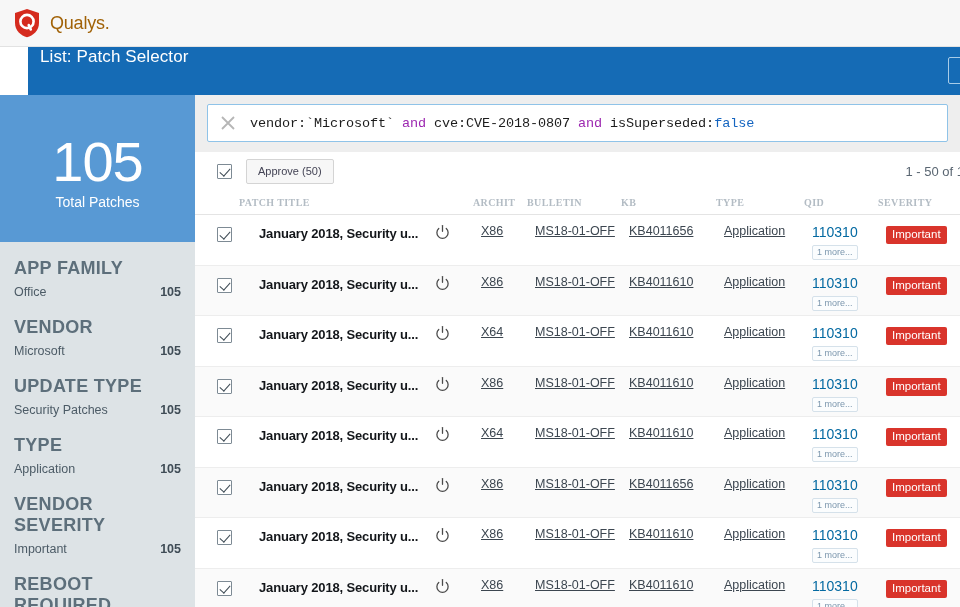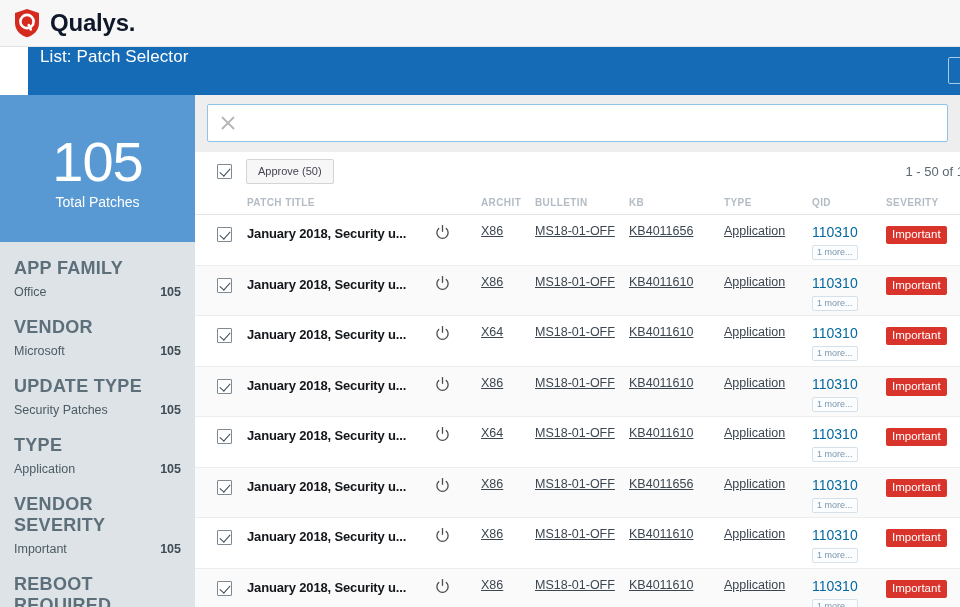--- a/index.html
+++ b/index.html
@@ -18,24 +18,24 @@
     height: 47px;
     background: #f7f7f7;
     border-bottom: 1px solid #e2e2e2;
     display: flex;
     align-items: center;
     padding-left: 13px;
   }
   .logo-wrap { display: flex; align-items: center; gap: 9px; }
   .logo-mark { width: 28px; height: 30px; display: block; }
   .logo-text {
-    font-size: 24px;
-    color: #0f172a;
+    font-size: 18px;
+    color: #a16207;
     letter-spacing: -0.2px;
-    font-weight: 700;
+    font-weight: 400;
   }
 
   
   .titlebar {
     height: 48px;
     background: #156bb5;
     display: flex;
     align-items: flex-start;
     justify-content: space-between;
     padding: 0 0 0 12px;
@@ -199,21 +199,22 @@
     white-space: nowrap;
   }
 
   
   .tbl { width: 100%; }
   .thead {
     display: flex;
     align-items: center;
     height: 25px;
     border-bottom: 1px solid #e4e4e4;
-    padding-left: 22px;
+    padding-left: 14px;
+    font-family: Liberation Serif, serif;
   }
   .thead .th {
     font-size: 10px;
     color: #b3bcc4;
     letter-spacing: 0.4px;
     font-weight: 700;
     text-transform: uppercase;
     font-stretch: condensed;
   }
   .row {
@@ -237,20 +238,21 @@
   .c-type    { width: 88px; flex: 0 0 88px; }
   .c-qid     { width: 74px; flex: 0 0 74px; }
   .c-sev     { width: 80px; flex: 0 0 80px; }
 
   .patch-title {
     font-size: 13px;
     font-weight: 700;
     color: #13161a;
     white-space: nowrap;
     letter-spacing: -0.15px;
+    margin-left: 12px;
   }
   .cell-txt {
     font-size: 12.5px;
     color: #3c4650;
     white-space: nowrap;
     text-decoration: underline;
   }
   .qid-txt {
     font-size: 14px;
     color: #0369a1;
@@ -352,20 +354,21 @@
     </div>
   </div>
 
   <div class="main">
 
     <div class="search-zone">
       <div class="search-box">
         <svg class="clear-icon" viewBox="0 0 20 20">
           <path d="M4 4 L16 16 M16 4 L4 16" stroke="#b6b6b6" stroke-width="1.8" fill="none"></path>
         </svg>
+        <span class="query"><span>vendor:`Microsoft` </span><span class="q-op">and</span><span> cve:CVE-2018-0807 </span><span class="q-op">and</span><span> isSuperseded:</span><span class="q-val">false</span></span>
       </div>
     </div>
 
     <div class="toolbar">
       <div class="cb"></div>
       <div class="approve-btn">Approve (50)</div>
       <span class="pager">1 - 50 of 1</span>
     </div>
 
     <div class="tbl">

